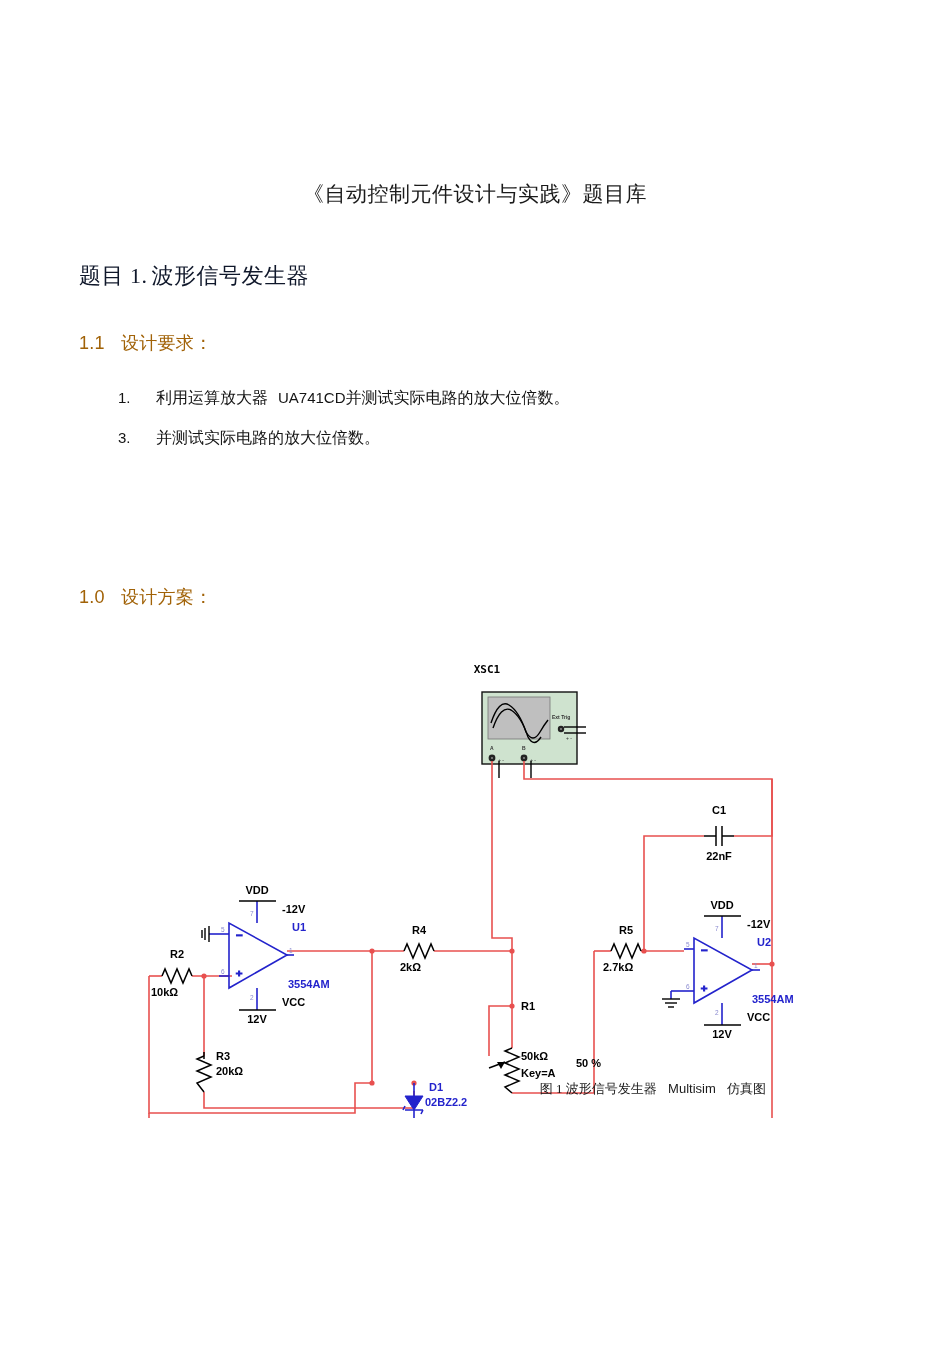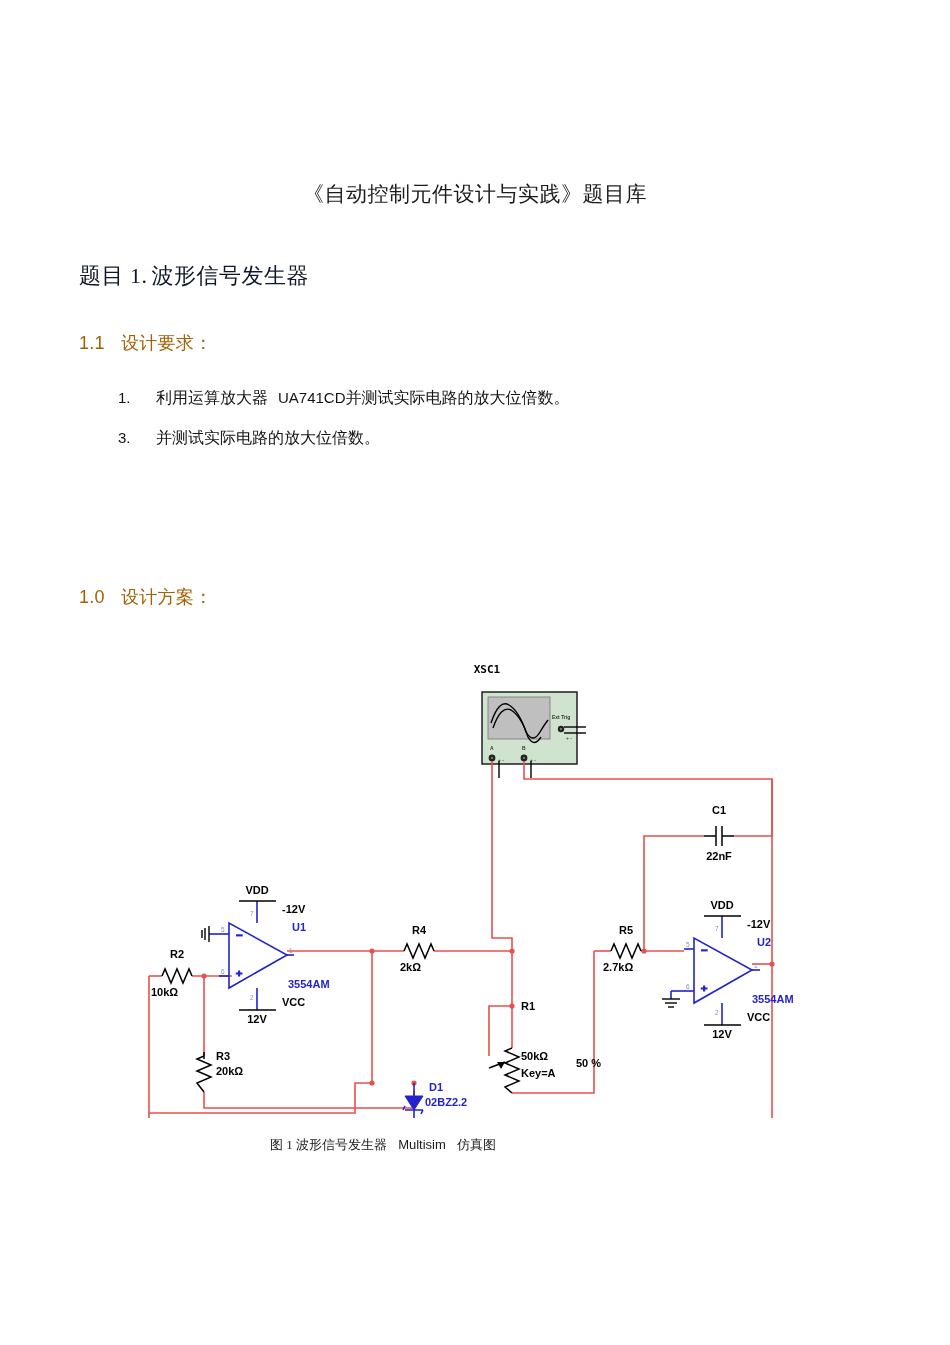--- a/index.html
+++ b/index.html
@@ -76,23 +76,23 @@
     display: inline-block;
     width: 38px;
     font-family: "Liberation Sans", sans-serif;
     font-size: 15px;
   }
   .olist .li .txt-cn { font-family: "Liberation Serif","DejaVu Serif",serif; text-align: center; }
   .olist .li .txt-en { font-family: "Liberation Sans", sans-serif; font-size:15px; }
 
   .fig-caption {
     position: absolute;
-    left: 0; top: 1108px;
+    left: 0; top: 1052px;
     width: 766px;
-    text-align: center;
+    text-align: right;
     font-size: 13px;
     color: #1a1a1a;
   }
   .fig-caption .en { font-family:"Liberation Sans",sans-serif; }
 
   
   #circuit {
     position: absolute;
     left: 124px;
     top: 620px;

